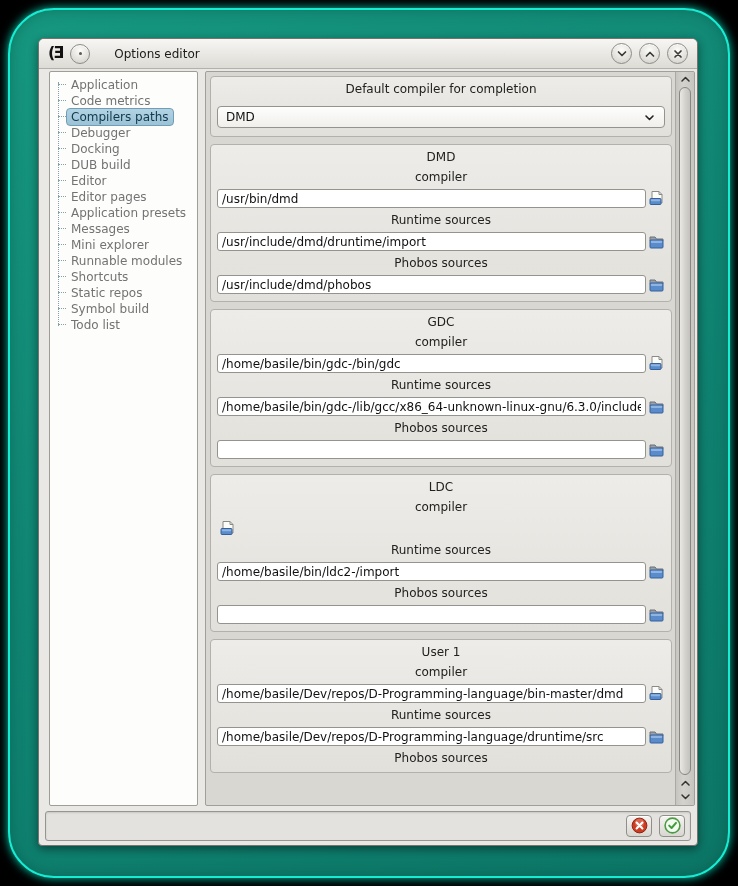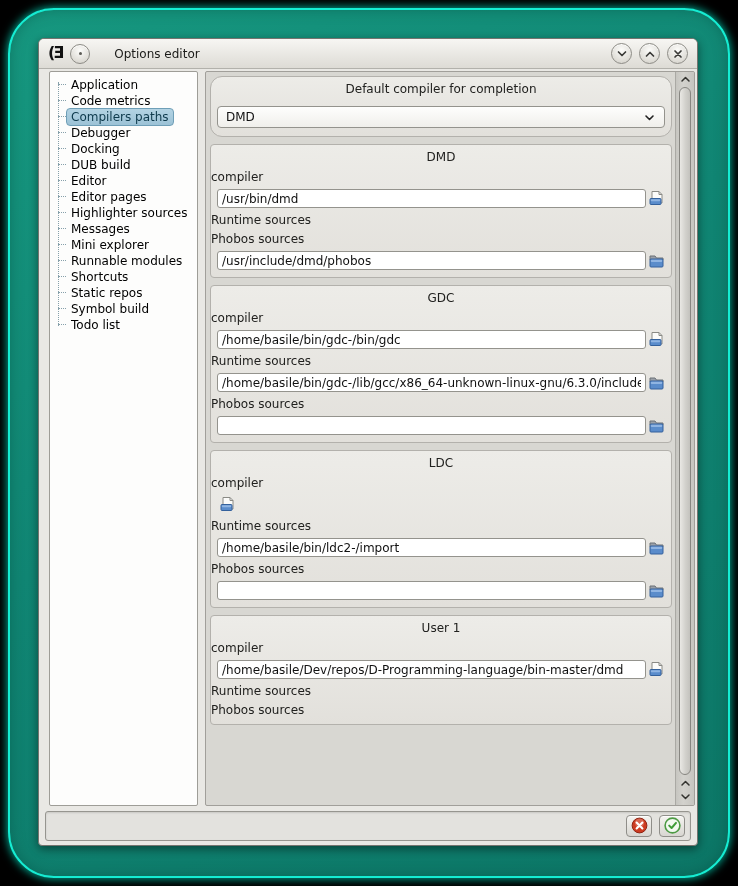--- a/index.html
+++ b/index.html
@@ -51,21 +51,21 @@
     position:absolute;left:10px;top:32px;width:149px;height:735px;
     background:#fdfdfc;border:1px solid #9e9d97;border-radius:2px;
     box-sizing:border-box;padding:4px 2px 0 4px;overflow:hidden;
   }
   .tree{position:relative;padding-left:12px;}
   .tree::before{
     content:"";position:absolute;left:4px;top:6px;bottom:6px;
     border-left:1px dotted #86a0aa;
   }
   .tree-item{
-    position:relative;height:16px;line-height:16px;font-size:12px;color:#000000;
+    position:relative;height:16px;line-height:16px;font-size:12px;color:#737373;
     padding:0 4px;white-space:nowrap;border:1px solid transparent;border-radius:4px;
     display:inline-block;max-width:130px;overflow:hidden;margin-bottom:0;
   }
   .tree-row{height:16px;position:relative;}
   .tree-row::before{
     content:"";position:absolute;left:-8px;top:8px;width:8px;
     border-top:1px dotted #86a0aa;
   }
   .tree-item.sel{
     background:linear-gradient(#b3d3e3,#9cc2d6);
@@ -81,21 +81,21 @@
   .group{
     background:linear-gradient(#edece8,#e2e0db);
     border:1px solid #b3b1ac;border-radius:4px;
     margin-bottom:7px;box-sizing:border-box;padding-bottom:5px;
   }
   .group-title{
     text-align:center;font-size:12px;color:#21211f;
     padding-top:5px;height:17px;line-height:15px;
   }
   .field-label{
-    text-align:left;font-size:12px;color:#21211f;
+    text-align:center;font-size:12px;color:#21211f;
     height:17px;line-height:17px;margin-top:2px;
   }
   .input-row{display:flex;align-items:center;padding:2px 5px 1px 6px;height:21px;box-sizing:content-box;}
   .path-input{
     flex:1;height:19px;background:#fff;border:1px solid #94938d;border-radius:3px;
     font-family:"DejaVu Sans","Liberation Sans",sans-serif;font-size:12px;color:#111;
     padding:0 4px;box-sizing:border-box;outline:none;min-width:0;
   }
   .icon-btn{
     width:20px;height:19px;border:none;background:transparent;padding:0;
@@ -174,35 +174,35 @@
   <div class="sidebar">
     <div class="tree">
       <div class="tree-row"><span class="tree-item">Application</span></div>
       <div class="tree-row"><span class="tree-item">Code metrics</span></div>
       <div class="tree-row"><span class="tree-item sel">Compilers paths</span></div>
       <div class="tree-row"><span class="tree-item">Debugger</span></div>
       <div class="tree-row"><span class="tree-item">Docking</span></div>
       <div class="tree-row"><span class="tree-item">DUB build</span></div>
       <div class="tree-row"><span class="tree-item">Editor</span></div>
       <div class="tree-row"><span class="tree-item">Editor pages</span></div>
-      <div class="tree-row"><span class="tree-item">Highlighter sources</span></div>
+      <div class="tree-row"><span class="tree-item">Application presets</span></div>
       <div class="tree-row"><span class="tree-item">Messages</span></div>
       <div class="tree-row"><span class="tree-item">Mini explorer</span></div>
       <div class="tree-row"><span class="tree-item">Runnable modules</span></div>
       <div class="tree-row"><span class="tree-item">Shortcuts</span></div>
       <div class="tree-row"><span class="tree-item">Static repos</span></div>
       <div class="tree-row"><span class="tree-item">Symbol build</span></div>
       <div class="tree-row"><span class="tree-item">Todo list</span></div>
     </div>
   </div>
 
   <div class="panel">
     <div class="groups">
 
-      <div class="group" style="border-radius:12px;">
+      <div class="group" style="">
         <div class="group-title">Default compiler for completion</div>
         <div class="combo">
           <span class="combo-text">DMD</span>
           <svg class="glyph-svg" width="13" height="13" viewBox="0 0 13 13">
               <path d="M3 5 L6.5 8.5 L10 5" fill="none" stroke="#222" stroke-width="1.6" stroke-linecap="round" stroke-linejoin="round"></path>
             </svg>
         </div>
       </div>
 
       <div class="group">
@@ -213,20 +213,30 @@
           <button class="icon-btn">
             <svg width="17" height="17" viewBox="0 0 17 17">
                 <path d="M4 1.5 h7 l3 3 V13 H4 Z" fill="#fcfcfa" stroke="#8a8a85" stroke-width="1"></path>
                 <path d="M11 1.5 V4.5 H14" fill="none" stroke="#8a8a85" stroke-width="1"></path>
                 <rect x="2" y="8.5" width="11" height="6" rx="1" fill="#5a8ccb" stroke="#34619c" stroke-width="1"></rect>
                 <rect x="2.8" y="9.3" width="9.4" height="2" rx="0.8" fill="#8fb4e2"></rect>
               </svg>
           </button>
         </div>
         <div class="field-label">Runtime sources</div>
+        <div class="input-row">
+          <input class="path-input" type="text" value="/usr/include/dmd/druntime/import" style="">
+          <button class="icon-btn">
+            <svg width="17" height="16" viewBox="0 0 17 16">
+                <path d="M2 3 h5 l1.5 2 H15 v2 H2 Z" fill="#9aa0a8" stroke="#6b7077" stroke-width="1"></path>
+                <rect x="2" y="6" width="13" height="8" rx="1" fill="#5a8ccb" stroke="#34619c" stroke-width="1"></rect>
+                <rect x="2.8" y="6.8" width="11.4" height="2.2" rx="0.9" fill="#8fb4e2"></rect>
+              </svg>
+          </button>
+        </div>
         <div class="field-label">Phobos sources</div>
         <div class="input-row">
           <input class="path-input" type="text" value="/usr/include/dmd/phobos" style="">
           <button class="icon-btn">
             <svg width="17" height="16" viewBox="0 0 17 16">
                 <path d="M2 3 h5 l1.5 2 H15 v2 H2 Z" fill="#9aa0a8" stroke="#6b7077" stroke-width="1"></path>
                 <rect x="2" y="6" width="13" height="8" rx="1" fill="#5a8ccb" stroke="#34619c" stroke-width="1"></rect>
                 <rect x="2.8" y="6.8" width="11.4" height="2.2" rx="0.9" fill="#8fb4e2"></rect>
               </svg>
           </button>
@@ -316,20 +326,30 @@
           <button class="icon-btn">
             <svg width="17" height="17" viewBox="0 0 17 17">
                 <path d="M4 1.5 h7 l3 3 V13 H4 Z" fill="#fcfcfa" stroke="#8a8a85" stroke-width="1"></path>
                 <path d="M11 1.5 V4.5 H14" fill="none" stroke="#8a8a85" stroke-width="1"></path>
                 <rect x="2" y="8.5" width="11" height="6" rx="1" fill="#5a8ccb" stroke="#34619c" stroke-width="1"></rect>
                 <rect x="2.8" y="9.3" width="9.4" height="2" rx="0.8" fill="#8fb4e2"></rect>
               </svg>
           </button>
         </div>
         <div class="field-label">Runtime sources</div>
+        <div class="input-row">
+          <input class="path-input" type="text" value="/home/basile/Dev/repos/D-Programming-language/druntime/src" style="">
+          <button class="icon-btn">
+            <svg width="17" height="16" viewBox="0 0 17 16">
+                <path d="M2 3 h5 l1.5 2 H15 v2 H2 Z" fill="#9aa0a8" stroke="#6b7077" stroke-width="1"></path>
+                <rect x="2" y="6" width="13" height="8" rx="1" fill="#5a8ccb" stroke="#34619c" stroke-width="1"></rect>
+                <rect x="2.8" y="6.8" width="11.4" height="2.2" rx="0.9" fill="#8fb4e2"></rect>
+              </svg>
+          </button>
+        </div>
         <div class="field-label">Phobos sources</div>
       </div>
 
     </div>
 
     <div class="scrollbar">
       <div class="stepper">
         <svg width="11" height="9" viewBox="0 0 11 9">
             <path d="M2 6 L5.5 2.5 L9 6" fill="none" stroke="#33332f" stroke-width="1.5" stroke-linecap="round" stroke-linejoin="round"></path>
           </svg>

